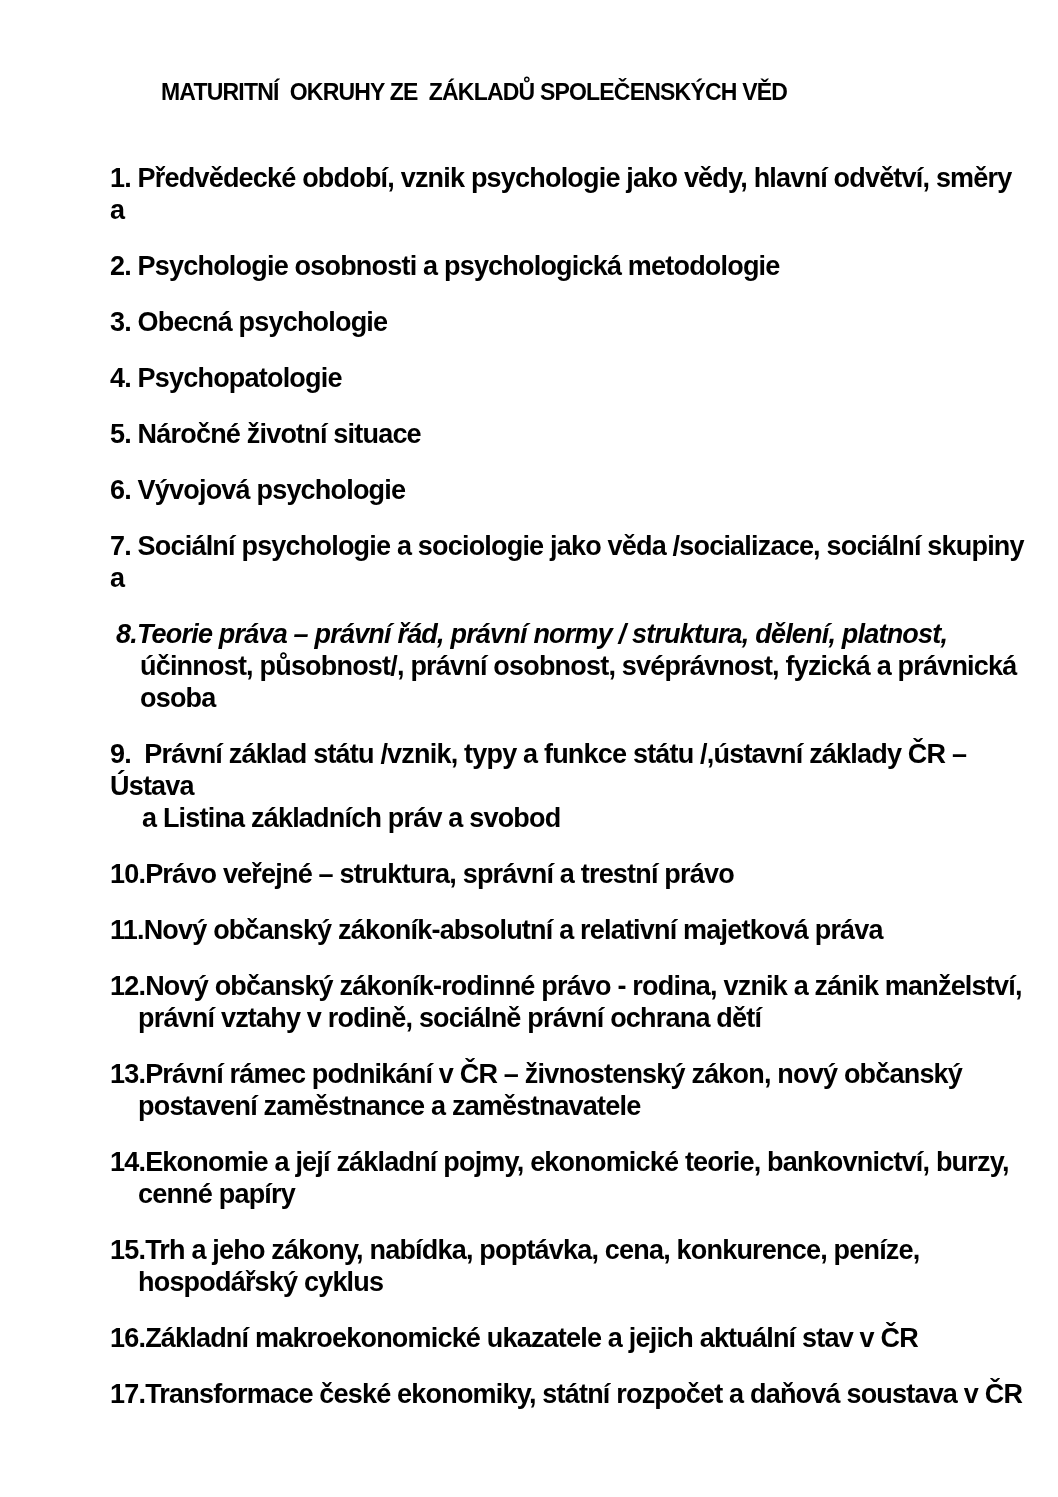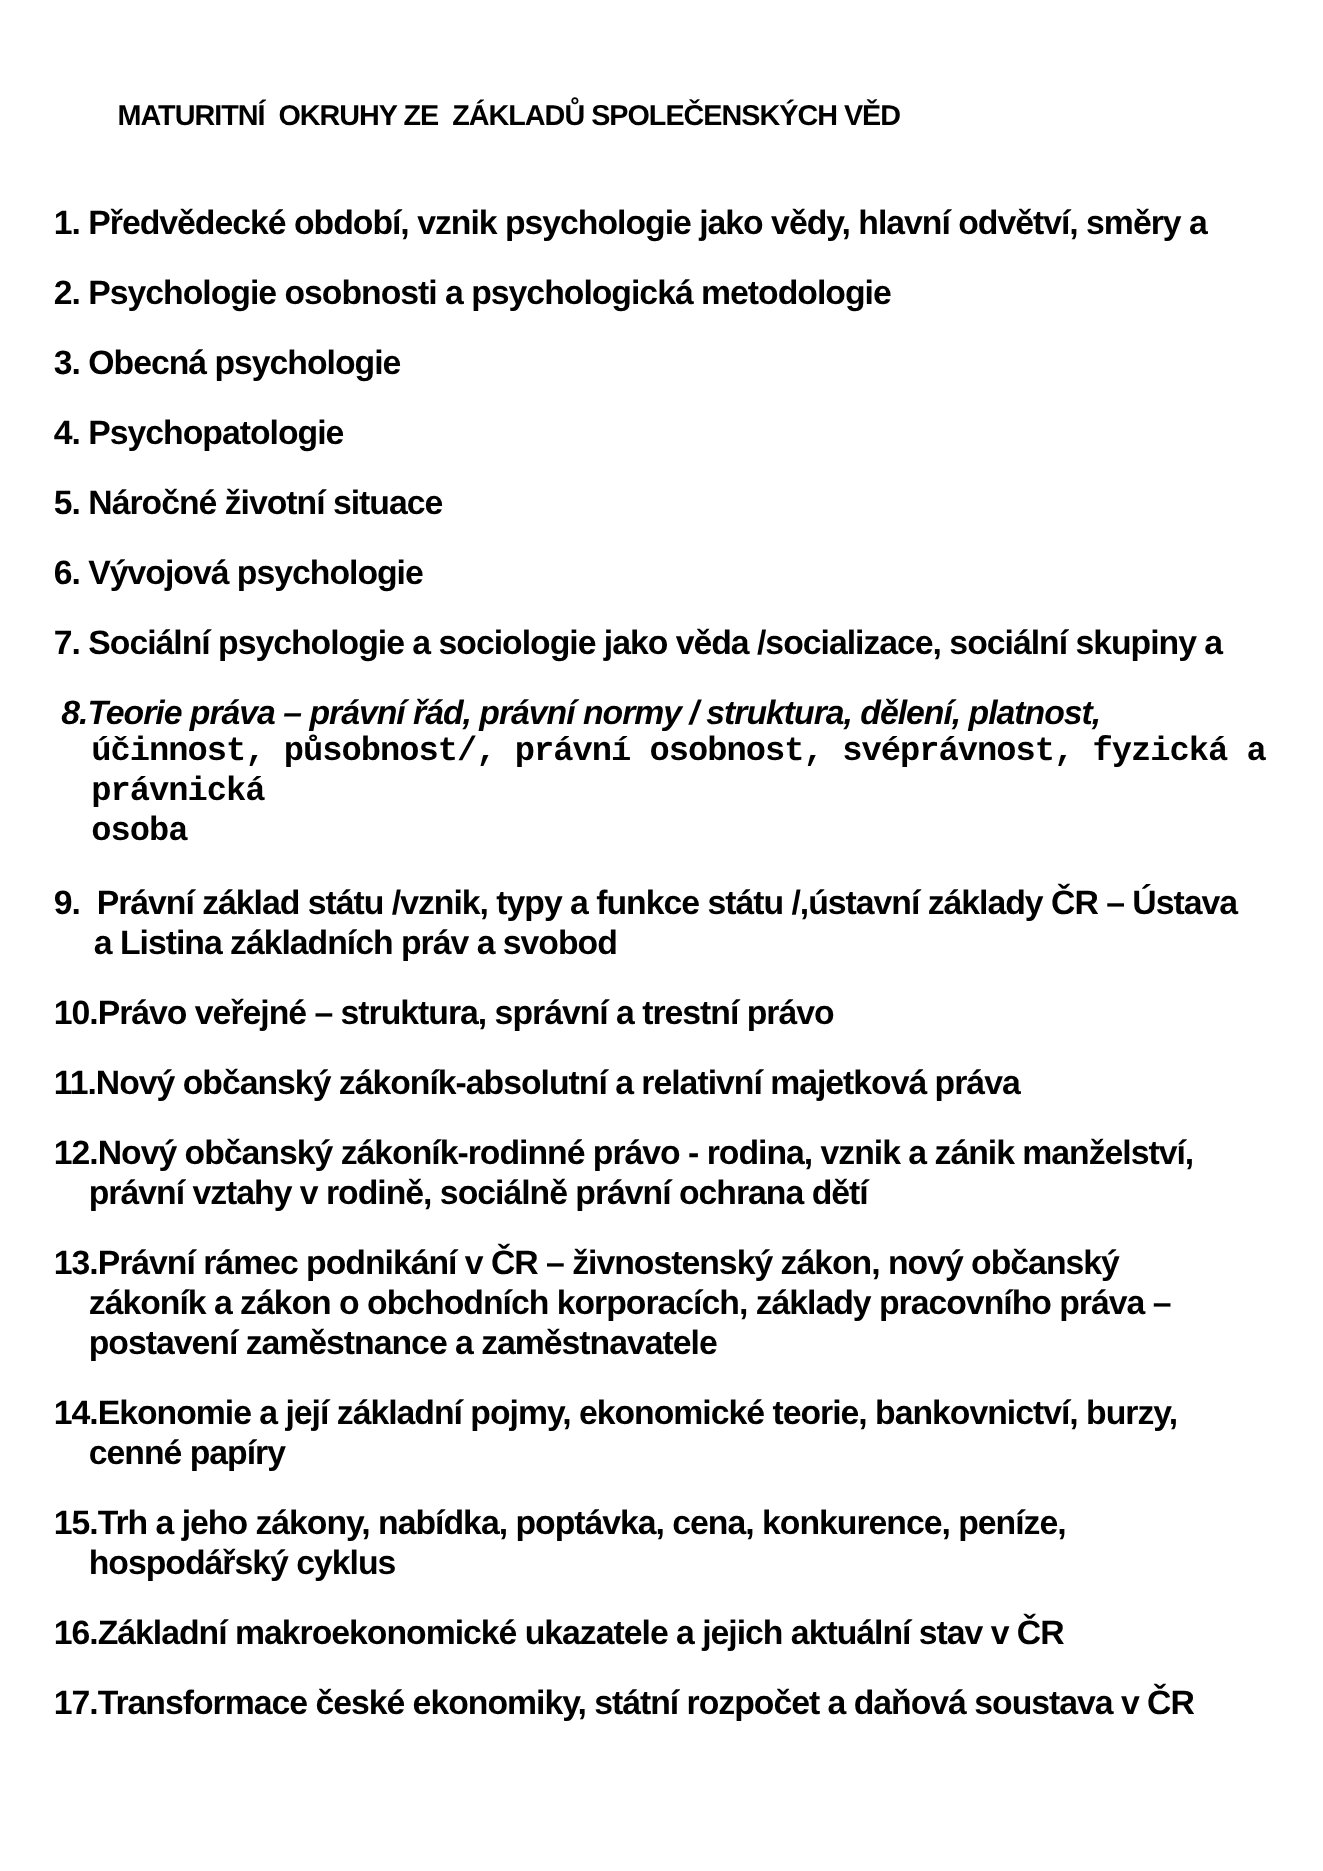--- a/index.html
+++ b/index.html
@@ -12,21 +12,21 @@
     height: 1497px;
     font-family: "Liberation Sans", sans-serif;
     font-weight: bold;
     color: #000000;
     overflow: hidden;
   }
   .page {
     box-sizing: border-box;
     width: 1042px;
     height: 1497px;
-    padding: 76px 18px 0 43px;
+    padding: 76px 18px 0 110px;
     background: #ffffff;
   }
   .title {
     font-size: 23px;
     line-height: 32px;
     letter-spacing: -0.8px;
     font-weight: bold;
     margin: 0 0 54px 51px;
     white-space: pre-wrap;
   }
@@ -40,21 +40,21 @@
     line-height: 32px;
     letter-spacing: -0.8px;
   }
   .line {
     display: block;
     white-space: pre-wrap;
   }
   .ind-6  { padding-left: 6px; font-style: italic;  }
   .ind-13 { padding-left: 13px; }
   .ind-28 { padding-left: 28px; }
-  .ind-30 { padding-left: 30px; font-family: Liberation Mono, monospace; }
+  .ind-30 { padding-left: 30px; }
   .ind-32 { padding-left: 32px; }
 </style>
 </head>
 <body>
 
 <div class="page">
 
   <h1 class="title">MATURITNÍ  OKRUHY ZE  ZÁKLADŮ SPOLEČENSKÝCH VĚD</h1>
 
   <div class="list">
@@ -106,21 +106,20 @@
       <span class="line">11.Nový občanský zákoník-absolutní a relativní majetková práva</span>
     </p>
 
     <p class="item">
       <span class="line">12.Nový občanský zákoník-rodinné právo - rodina, vznik a zánik manželství,</span>
       <span class="line ind-28">právní vztahy v rodině, sociálně právní ochrana dětí</span>
     </p>
 
     <p class="item">
       <span class="line">13.Právní rámec podnikání v ČR – živnostenský zákon, nový občanský</span>
-      <span class="line ind-28">zákoník a zákon o obchodních korporacích, základy pracovního práva –</span>
       <span class="line ind-28">postavení zaměstnance a zaměstnavatele</span>
     </p>
 
     <p class="item">
       <span class="line">14.Ekonomie a její základní pojmy, ekonomické teorie, bankovnictví, burzy,</span>
       <span class="line ind-28">cenné papíry</span>
     </p>
 
     <p class="item">
       <span class="line">15.Trh a jeho zákony, nabídka, poptávka, cena, konkurence, peníze,</span>

